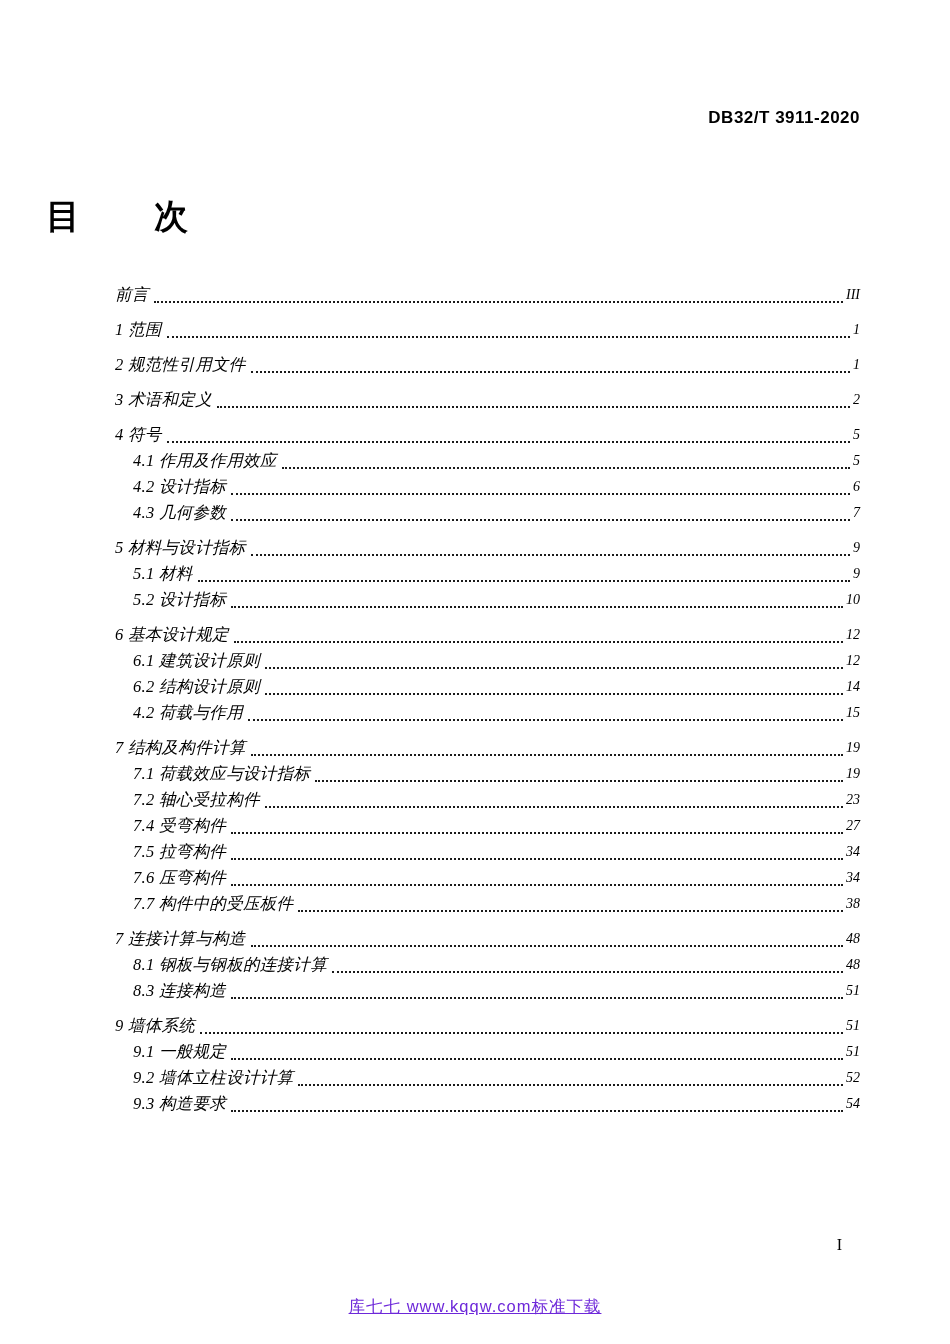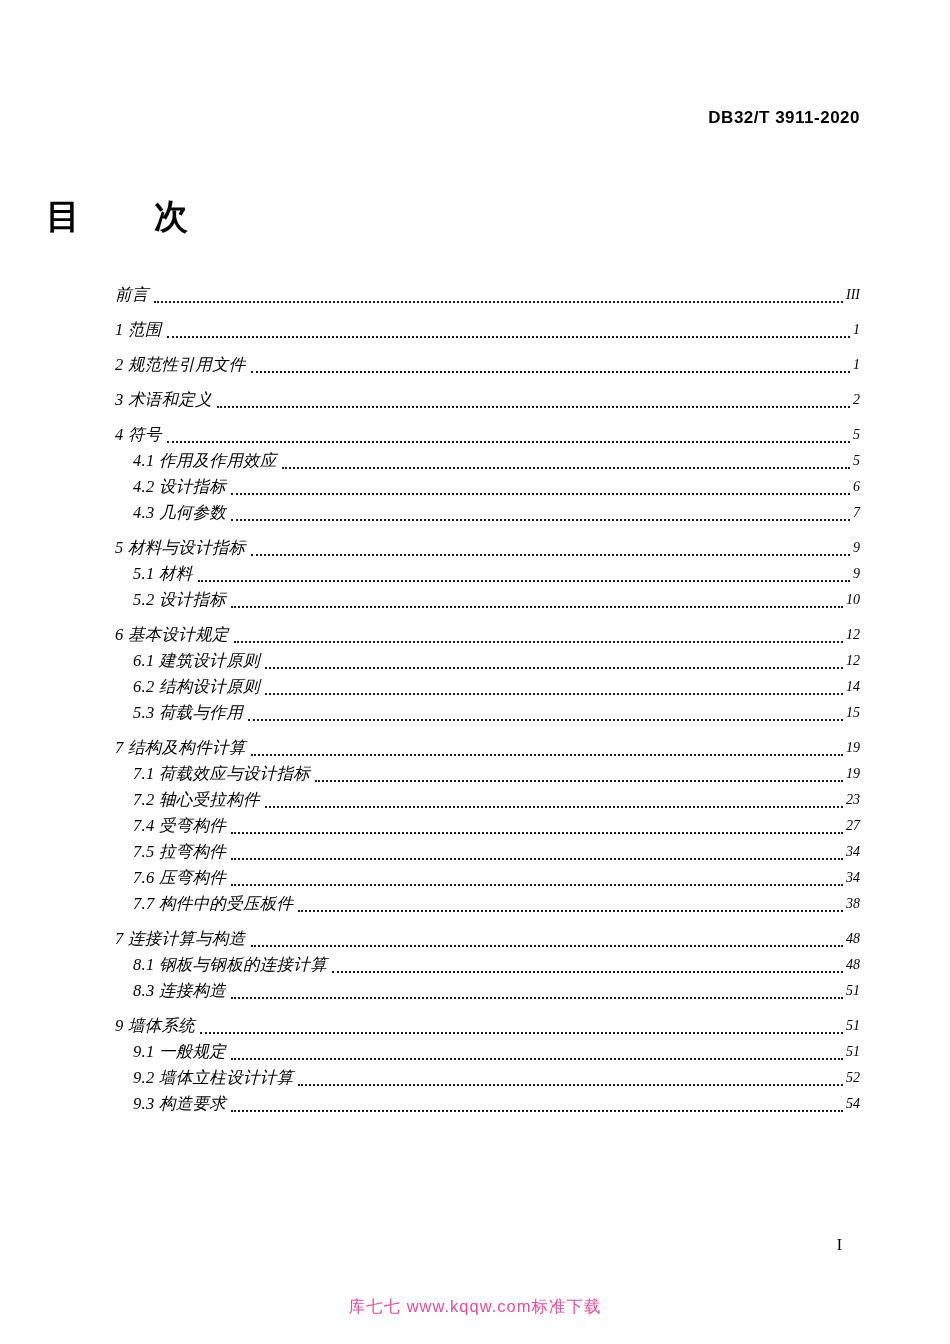--- a/index.html
+++ b/index.html
@@ -153,21 +153,21 @@
         <span class="toc-label">6.1 建筑设计原则</span>
         <span class="dots"></span>
         <span class="toc-page">12</span>
       </div>
       <div class="toc-row sub">
         <span class="toc-label">6.2 结构设计原则</span>
         <span class="dots"></span>
         <span class="toc-page">14</span>
       </div>
       <div class="toc-row sub">
-        <span class="toc-label">5.3 荷载与作用</span>
+        <span class="toc-label">4.2 荷载与作用</span>
         <span class="dots"></span>
         <span class="toc-page">15</span>
       </div>
       <div class="toc-row top">
         <span class="toc-label">7 结构及构件计算</span>
         <span class="dots"></span>
         <span class="toc-page">19</span>
       </div>
       <div class="toc-row sub">
         <span class="toc-label">7.1 荷载效应与设计指标</span>
@@ -231,15 +231,15 @@
       </div>
       <div class="toc-row sub">
         <span class="toc-label">9.3 构造要求</span>
         <span class="dots"></span>
         <span class="toc-page">54</span>
       </div>
     </div>
 
   <div class="page-num">I</div>
 
-  <div class="watermark" style="color: #ec4899;">库七七 www.kqqw.com标准下载</div>
+  <div class="watermark" style="color: #6d28d9; text-decoration: underline;">库七七 www.kqqw.com标准下载</div>
 
 </div>
 
 </body></html>

